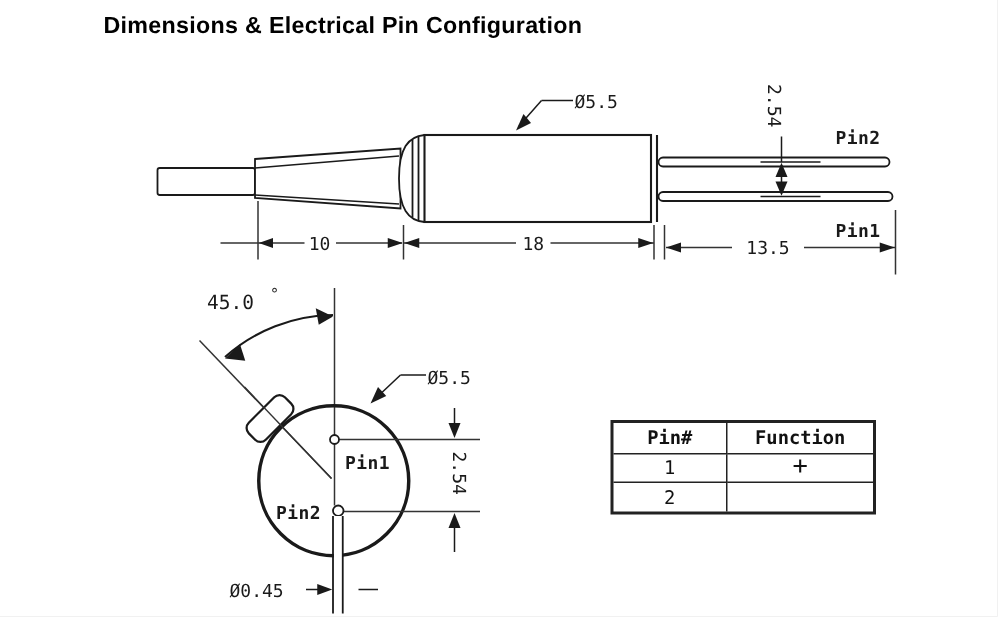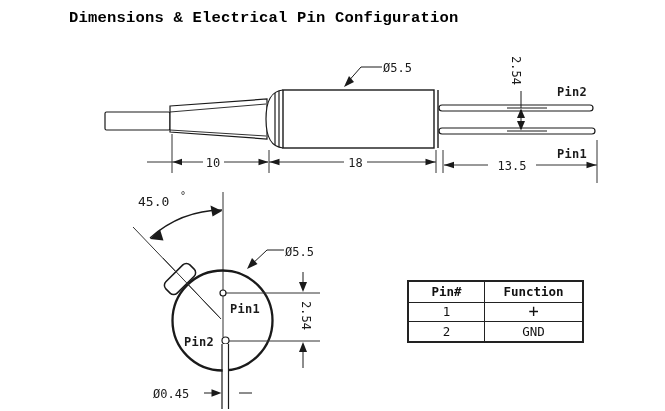--- a/index.html
+++ b/index.html
@@ -2,21 +2,21 @@
 <html><head>
 <meta charset="utf-8">
 <style>
   html,body { margin:0; padding:0; background:#e8e8e8; }
   .screen {
     position:relative; width:665px; height:411px; background:#ffffff;
     font-family:"DejaVu Sans Mono", monospace; overflow:hidden;
   }
   .page-title {
     position:absolute; left:69px; top:9px; margin:0;
-    font-family:Liberation Mono, monospace;
+    font-family:Liberation Sans, sans-serif;
     font-size:15.5px; font-weight:bold; color:#000; letter-spacing:0.2px;
     white-space:nowrap;
   }
   svg.drawing { position:absolute; left:0; top:0; }
   svg.drawing text {
     font-family:"DejaVu Sans Mono", monospace;
     fill:#1a1a1a; font-size:12px;
   }
   svg.drawing text.dim { font-size:12px; }
   svg.drawing text.pinlbl { font-weight:bold; font-size:12px; letter-spacing:0.3px; }
@@ -166,16 +166,15 @@
     <text transform="translate(302,301) rotate(90)" class="dim">2.54</text>
     <text x="153" y="398" class="dim">Ø0.45</text>
   </svg>
 
   <div class="pin-table">
     <div class="pt-cell hdr">Pin#</div>
     <div class="pt-cell hdr last-col">Function</div>
     <div class="pt-cell">1</div>
     <div class="pt-cell last-col plus">+</div>
     <div class="pt-cell last-row">2</div>
-    <div class="pt-cell last-col last-row">GND</div>
   </div>
 
 </div>
 
 </body></html>

